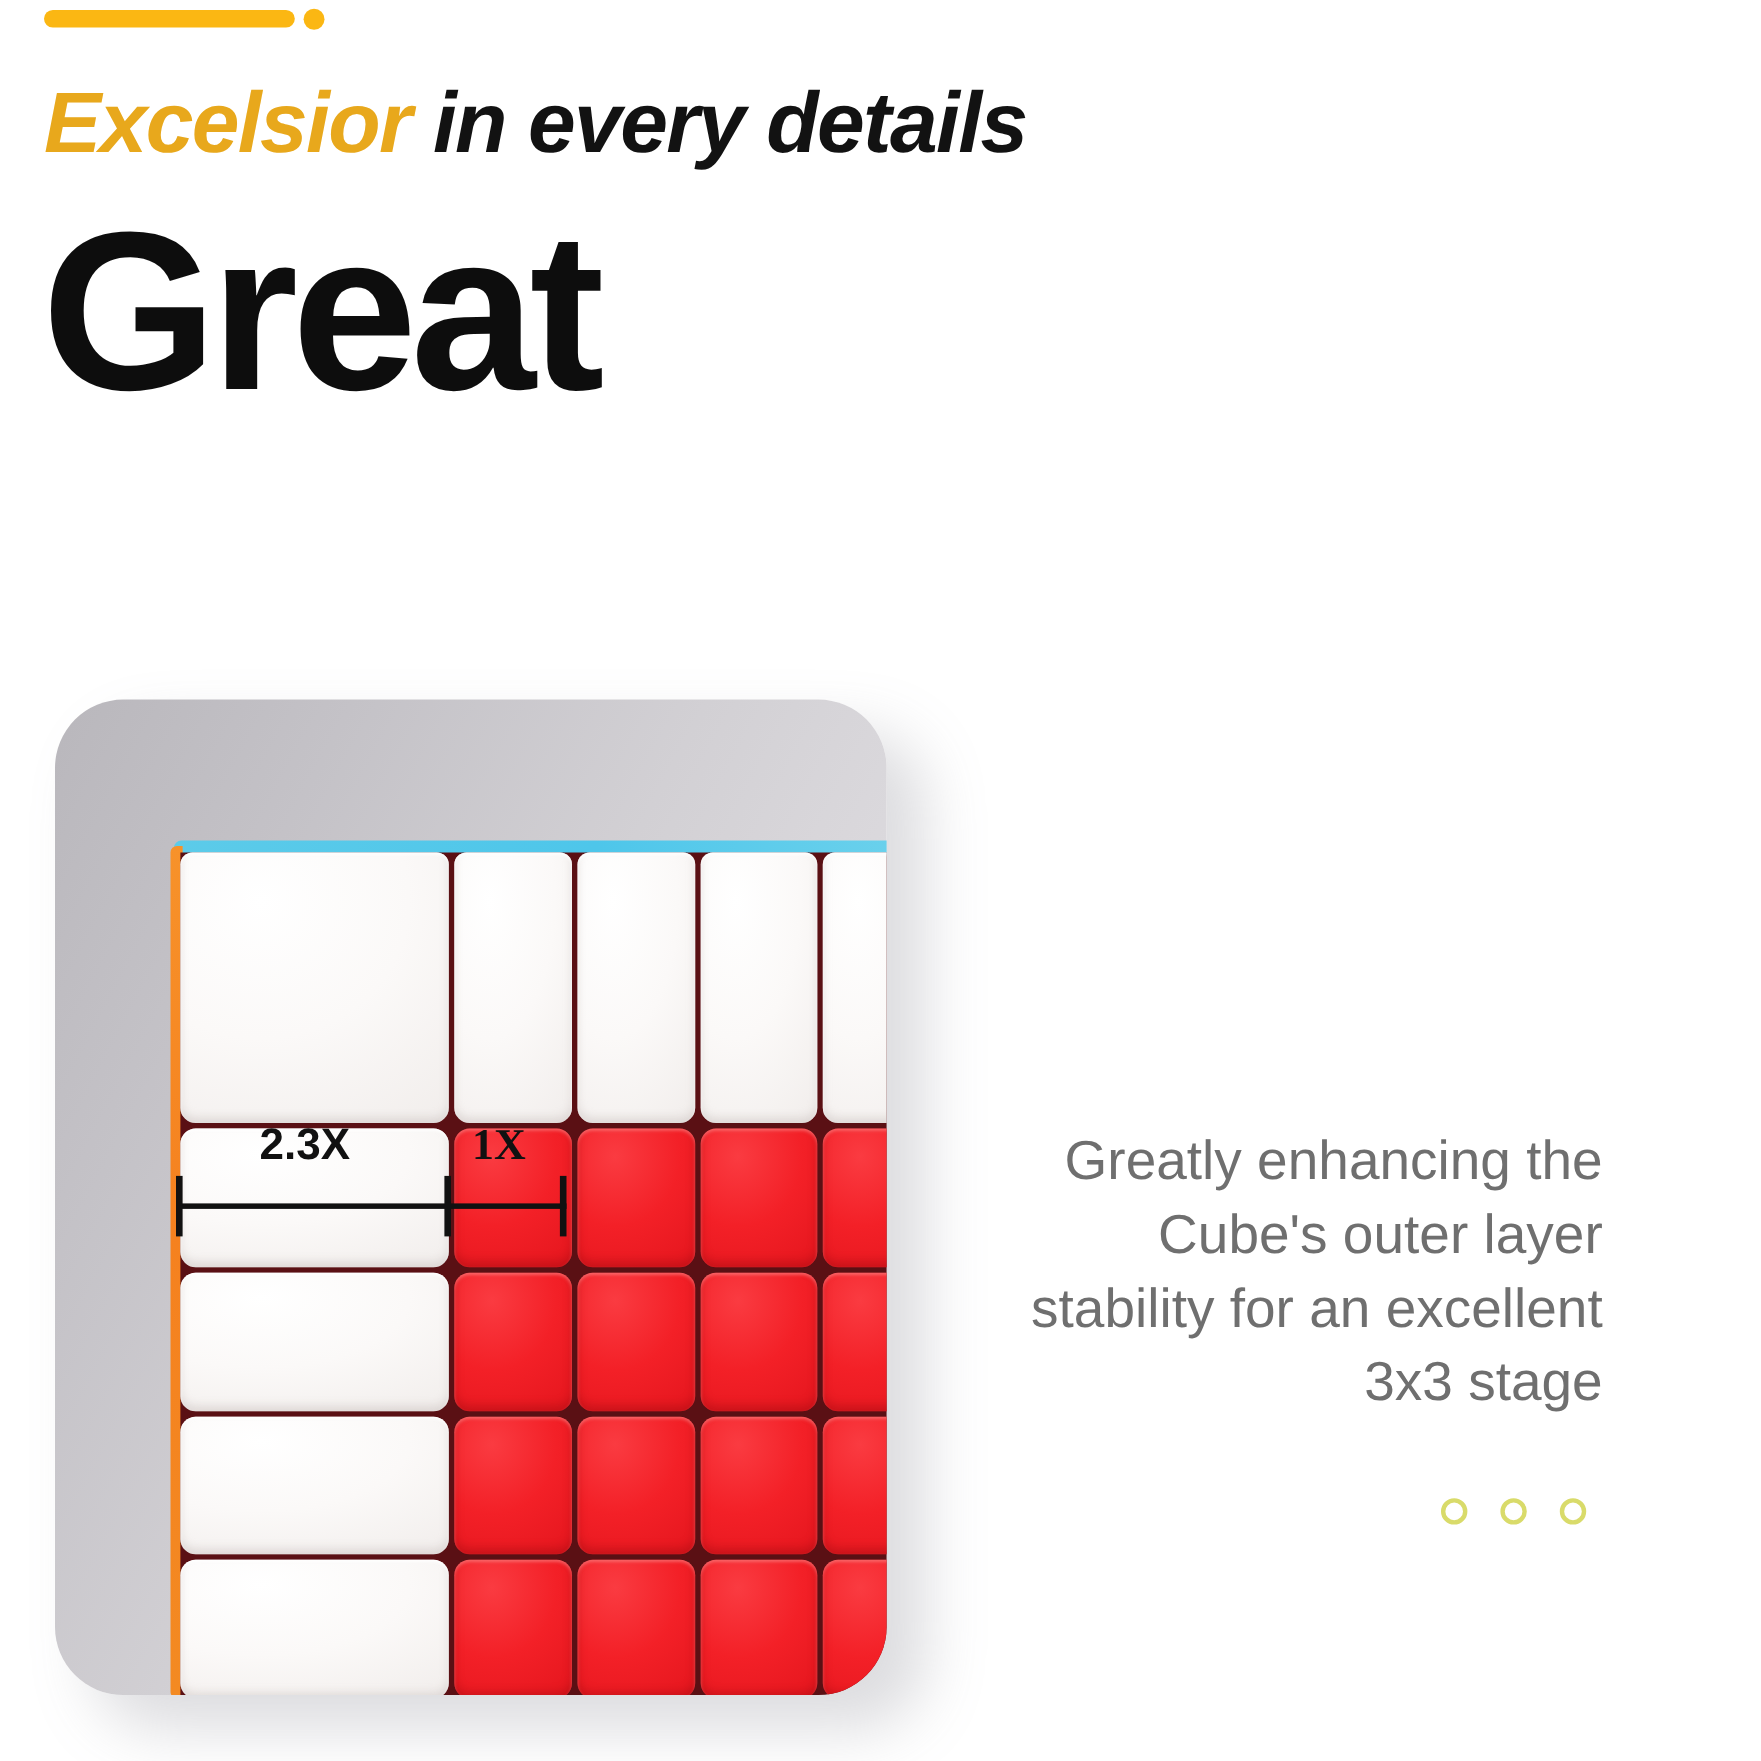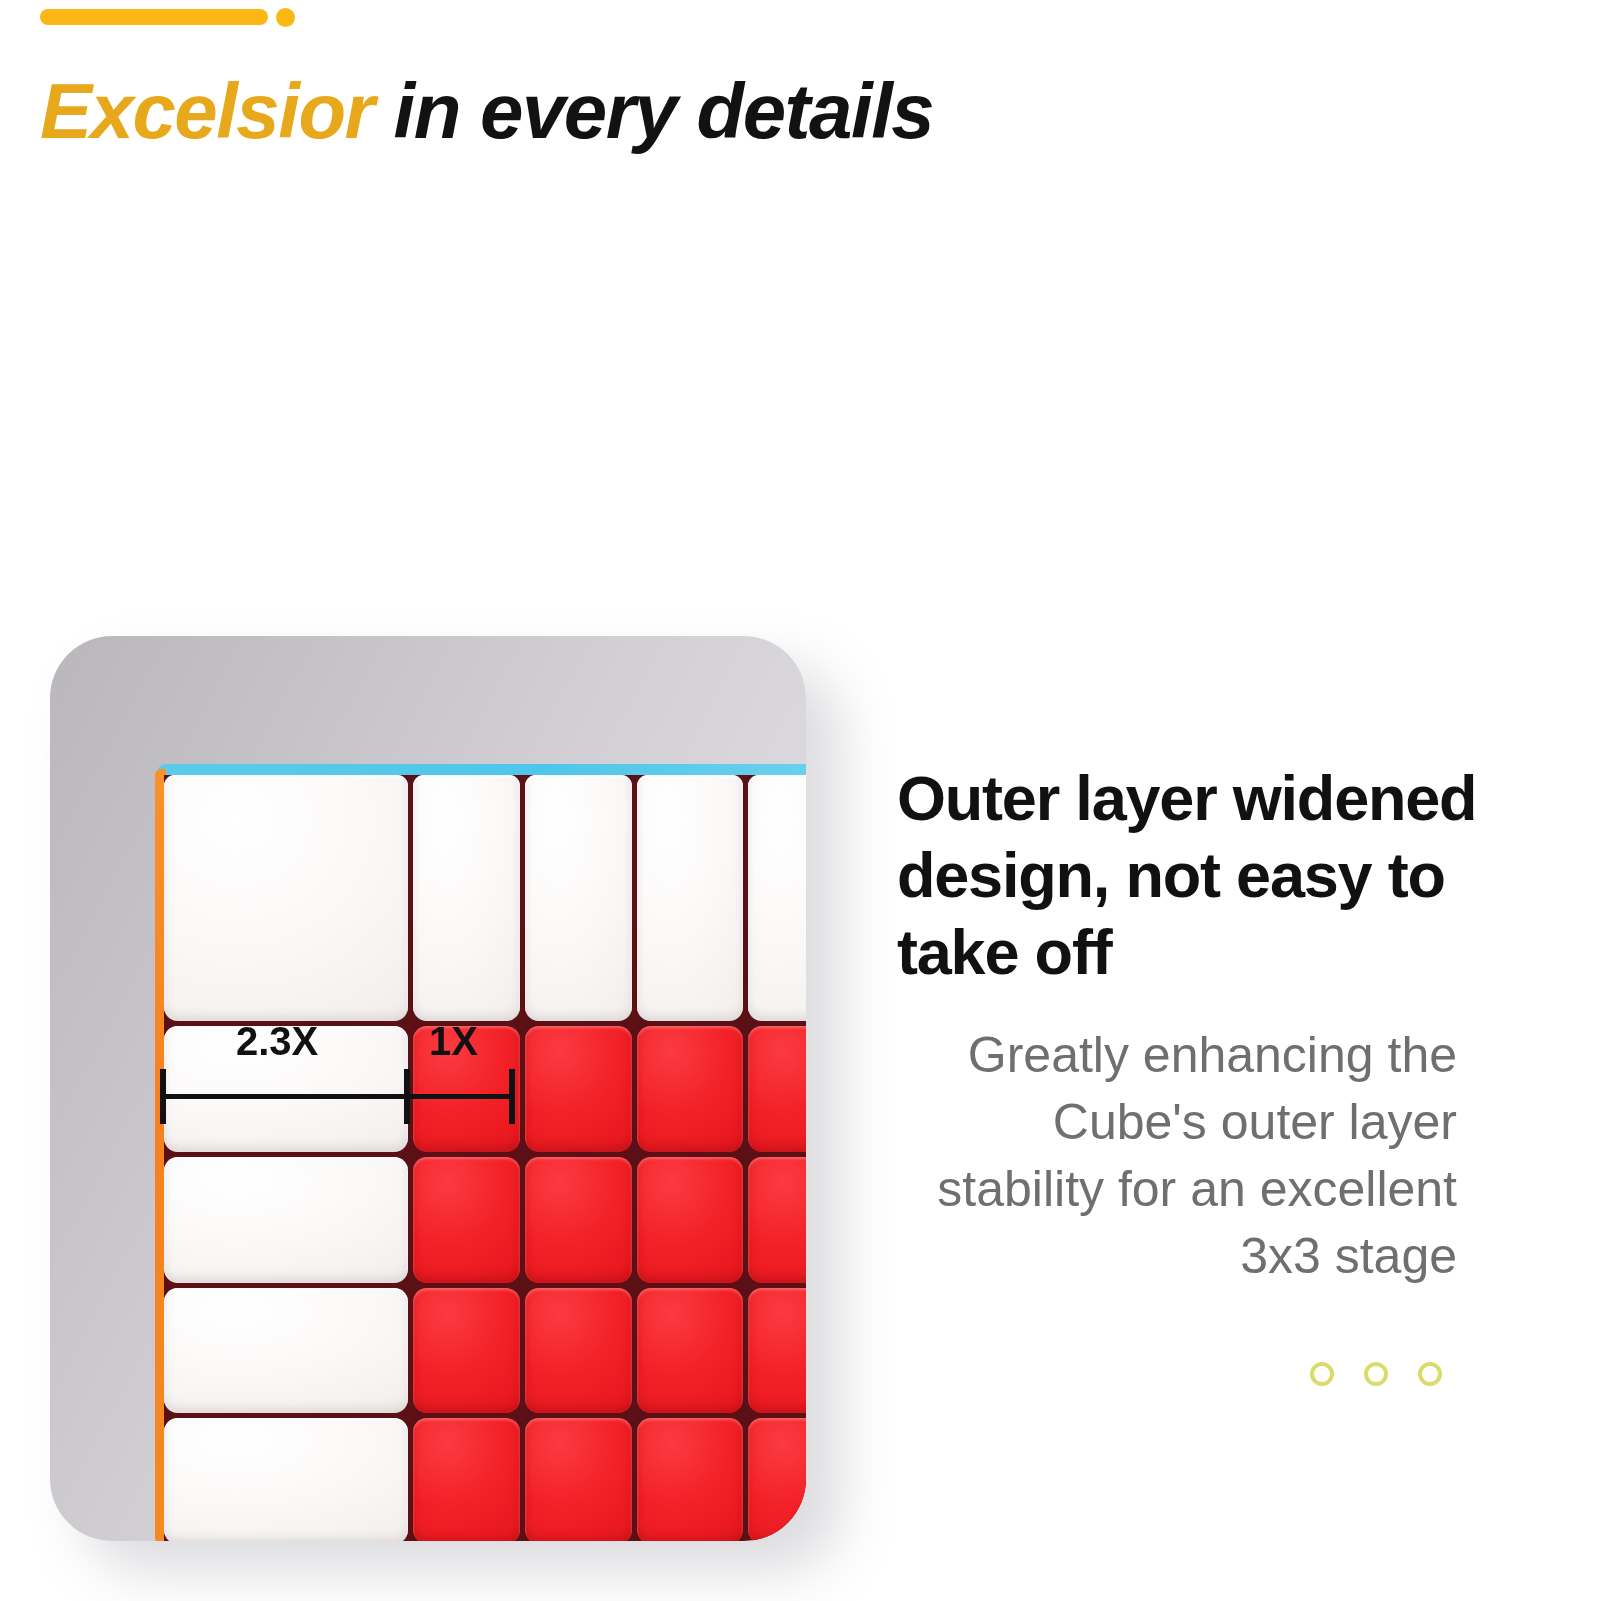--- a/index.html
+++ b/index.html
@@ -114,21 +114,21 @@
     position:absolute; top:433px; width:6px; height:55px; background:#111;
   }
   .m-tick.t1 { left:110px; }
   .m-tick.t2 { left:354px; }
   .m-tick.t3 { left:459px; }
   .m-label {
     position:absolute; font-size:40px; font-weight:700; color:#111;
     white-space:nowrap; line-height:1;
   }
   .m-label.a { left:186px; top:385px; }
-  .m-label.b { left:379px; top:385px; }
+  .m-label.b { left:379px; top:385px;font-family:Liberation Serif, serif; }
 
   
   .feature-title {
     position:absolute; left:897px; top:760px;
     width:640px;
     font-size:63px; font-weight:700; line-height:1.22;
     letter-spacing:-1.2px; color:#111111;
   }
   .feature-body {
     position:absolute; left:897px; top:1022px;
@@ -152,20 +152,21 @@
 <body>
 
 <div id="page">
 
   <div class="accent-bar"></div>
   <div class="accent-dot"></div>
 
   <div class="eyebrow"><span class="gold">Excelsior</span><span class="black"> in every details</span></div>
 
   <div class="headline">
+    <span class="ln">Great</span>
   </div>
 
   <div class="cube-panel">
 
     <div class="cube">
       <div class="edge-cyan"></div>
       <div class="edge-orange"></div>
 
       <div class="grid" id="cube-grid">
           <div class="tile w top"></div>
@@ -199,21 +200,20 @@
     <div class="measure">
       <div class="m-line"></div>
       <div class="m-tick t1"></div>
       <div class="m-tick t2"></div>
       <div class="m-tick t3"></div>
       <div class="m-label a">2.3X</div>
       <div class="m-label b">1X</div>
     </div>
   </div>
 
-  <div class="feature-title">Outer layer widened design, not easy to take off</div>
   <div class="feature-body">Greatly enhancing the Cube's outer layer stability for an excellent 3x3 stage</div>
 
   <div class="dots" id="pagination">
       <div class="dot"></div>
       <div class="dot"></div>
       <div class="dot"></div>
     </div>
 
 </div>
 

